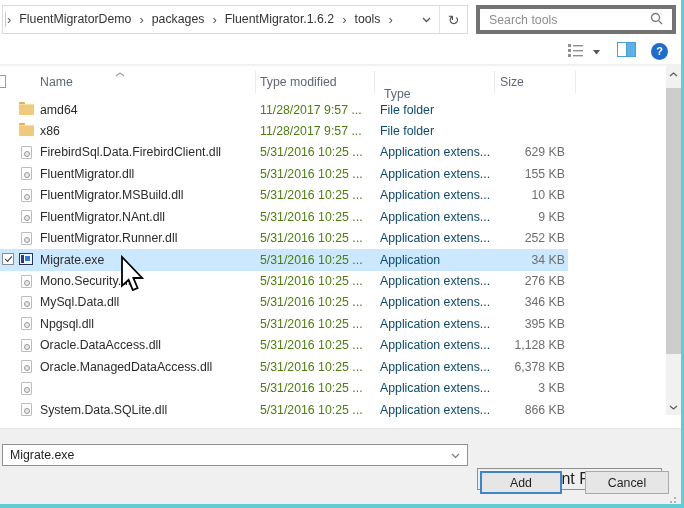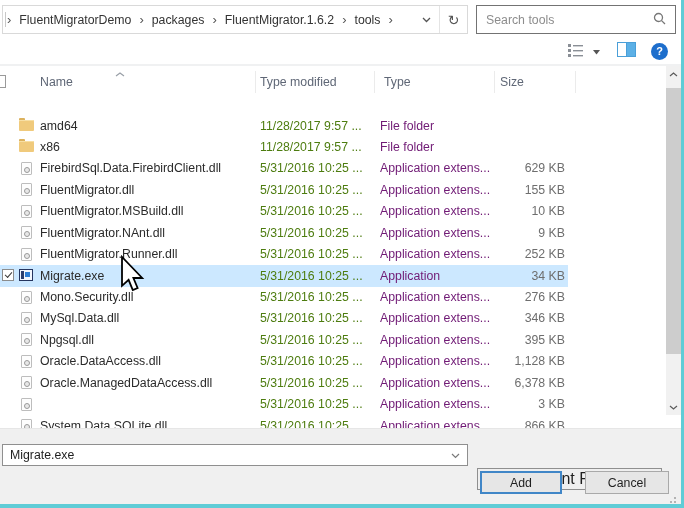--- a/index.html
+++ b/index.html
@@ -22,53 +22,53 @@
   }
   .addr-stub { width:4px; height:15px; border-right:1px solid #c8c8c8; margin-left:-1px; }
   .crumb { padding:0 7px; color:#333; white-space:nowrap; cursor:default; }
   .crumb-sep { color:#555; font-size:13px; padding:0 1px; }
   .addr-right { margin-left:auto; display:flex; align-items:center; height:100%; }
   .addr-drop { width:26px; height:100%; display:flex; align-items:center; justify-content:center; }
   .addr-refresh { width:28px; height:100%; display:flex; align-items:center; justify-content:center;
                   border-left:1px solid #e4e4e4; color:#555; font-size:14px; }
   .search-box {
     position:absolute; left:476px; top:5px; width:200px; height:29px;
-    border:1px solid #737373; background:#fff;
+    border:4px solid #737373; background:#fff;
     display:flex; align-items:center; padding:0 9px; color:#8d8d8d;text-align:right;
   }
   .search-box .mag { margin-left:auto; }
 
   
   .toolbar { position:absolute; top:42px; left:567px; display:flex; align-items:center; gap:9px; }
   .tb-sep  { position:absolute; top:64px; left:0; width:681px; height:2px; background:#f0f1f2; }
   .help-btn { width:17px; height:17px; border-radius:50%; background:#1d6ecc; color:#fff;
               font-size:11px; font-weight:bold; display:flex; align-items:center; justify-content:center; }
 
   
   .list-hdr { position:absolute; top:66px; left:0; width:666px; height:32px; background:#fff; }
   .hdr-check { position:absolute; left:-7px; top:9px; width:13px; height:13px;
                border:1px solid #9a9a9a; background:#fff; }
   .hdr-label { position:absolute; top:9px; color:#5f6776; white-space:nowrap; cursor:default; }
-  .h-name { left:40px; } .h-date { left:260px; } .h-type { left:384px; } .h-size { left:500px; }
+  .h-name { left:40px; } .h-date { left:260px; } .h-type { left:384px;margin-top:12px; } .h-size { left:500px; }
   .sort-caret { position:absolute; left:115px; top:0px; }
   .hdr-line { position:absolute; top:5px; height:22px; width:1px; background:#ebebeb; }
   .l1 { left:255px; } .l2 { left:374px; } .l3 { left:494px; } .l4 { left:575px; }
 
   
-  #rows { position:absolute; top:115px; left:0; width:551px; }
+  #rows { position:absolute; top:99px; left:0; width:551px; }
   .row { position:relative; height:21.45px; width:568px; }
   .row.selected { background:#cce8ff; }
   .row-check { position:absolute; left:2px; top:4px; width:12px; height:12px;
                border:1px solid #8c8c8c; background:#fff; }
   .row-check::after { content:''; position:absolute; left:2px; top:2px; width:6px; height:3px;
                border-left:1.6px solid #3a3a3a; border-bottom:1.6px solid #3a3a3a;
                transform:rotate(-48deg); }
   .c-name { position:absolute; left:40px; top:3.5px; color:#2b2b2b; white-space:nowrap; }
   .c-date { position:absolute; left:260px; top:3.5px; color:#4d7c0f; white-space:nowrap; }
-  .c-type { position:absolute; left:380px; top:3.5px; color:#701a75; white-space:nowrap; }
+  .c-type { position:absolute; left:380px; top:3.5px; color:#0c4a6e; white-space:nowrap; }
   .c-size { position:absolute; left:480px; top:3.5px; width:85px; text-align:right; color:#6e6e6e; white-space:nowrap; }
 
   
   .fic { position:absolute; left:19px; top:4px; width:15px; height:13px; }
   .ic-folder { background:#f0ca7c; border-radius:1px; box-shadow:inset 0 1px 0 #f7dfa4; top:5px; height:11px; }
   .ic-folder::before { content:''; position:absolute; top:-2px; left:0; width:6px; height:2px;
                        background:#dcb25e; border-radius:1px 1px 0 0; }
   .ic-dll { width:11px; height:13px; left:21px; background:#fdfdfd; border:1px solid #bdbdbd; border-radius:1px; }
   .ic-dll::after { content:''; position:absolute; left:2px; top:4px; width:4px; height:4px;
                    border:1.6px solid #9a9a9a; border-radius:50%; background:#e8e8e8; }
@@ -102,21 +102,21 @@
   .cursor { position:absolute; left:119px; top:255px; pointer-events:none; }
 </style>
 </head>
 <body>
 
 <div id="screen">
 
   <div class="addr-bar">
     <span class="addr-stub"></span>
     <span class="crumb-sep">›</span>
-    <span id="crumbs" style="display:flex;align-items:center;">
+    <span id="crumbs" style="display:flex;align-items:flex-start;">
         <span class="crumb">FluentMigratorDemo</span>
         <span class="crumb-sep">›</span>
         <span class="crumb">packages</span>
         <span class="crumb-sep">›</span>
         <span class="crumb">FluentMigrator.1.6.2</span>
         <span class="crumb-sep">›</span>
         <span class="crumb">tools</span>
         <span class="crumb-sep">›</span>
       </span>
     <span class="addr-right">

